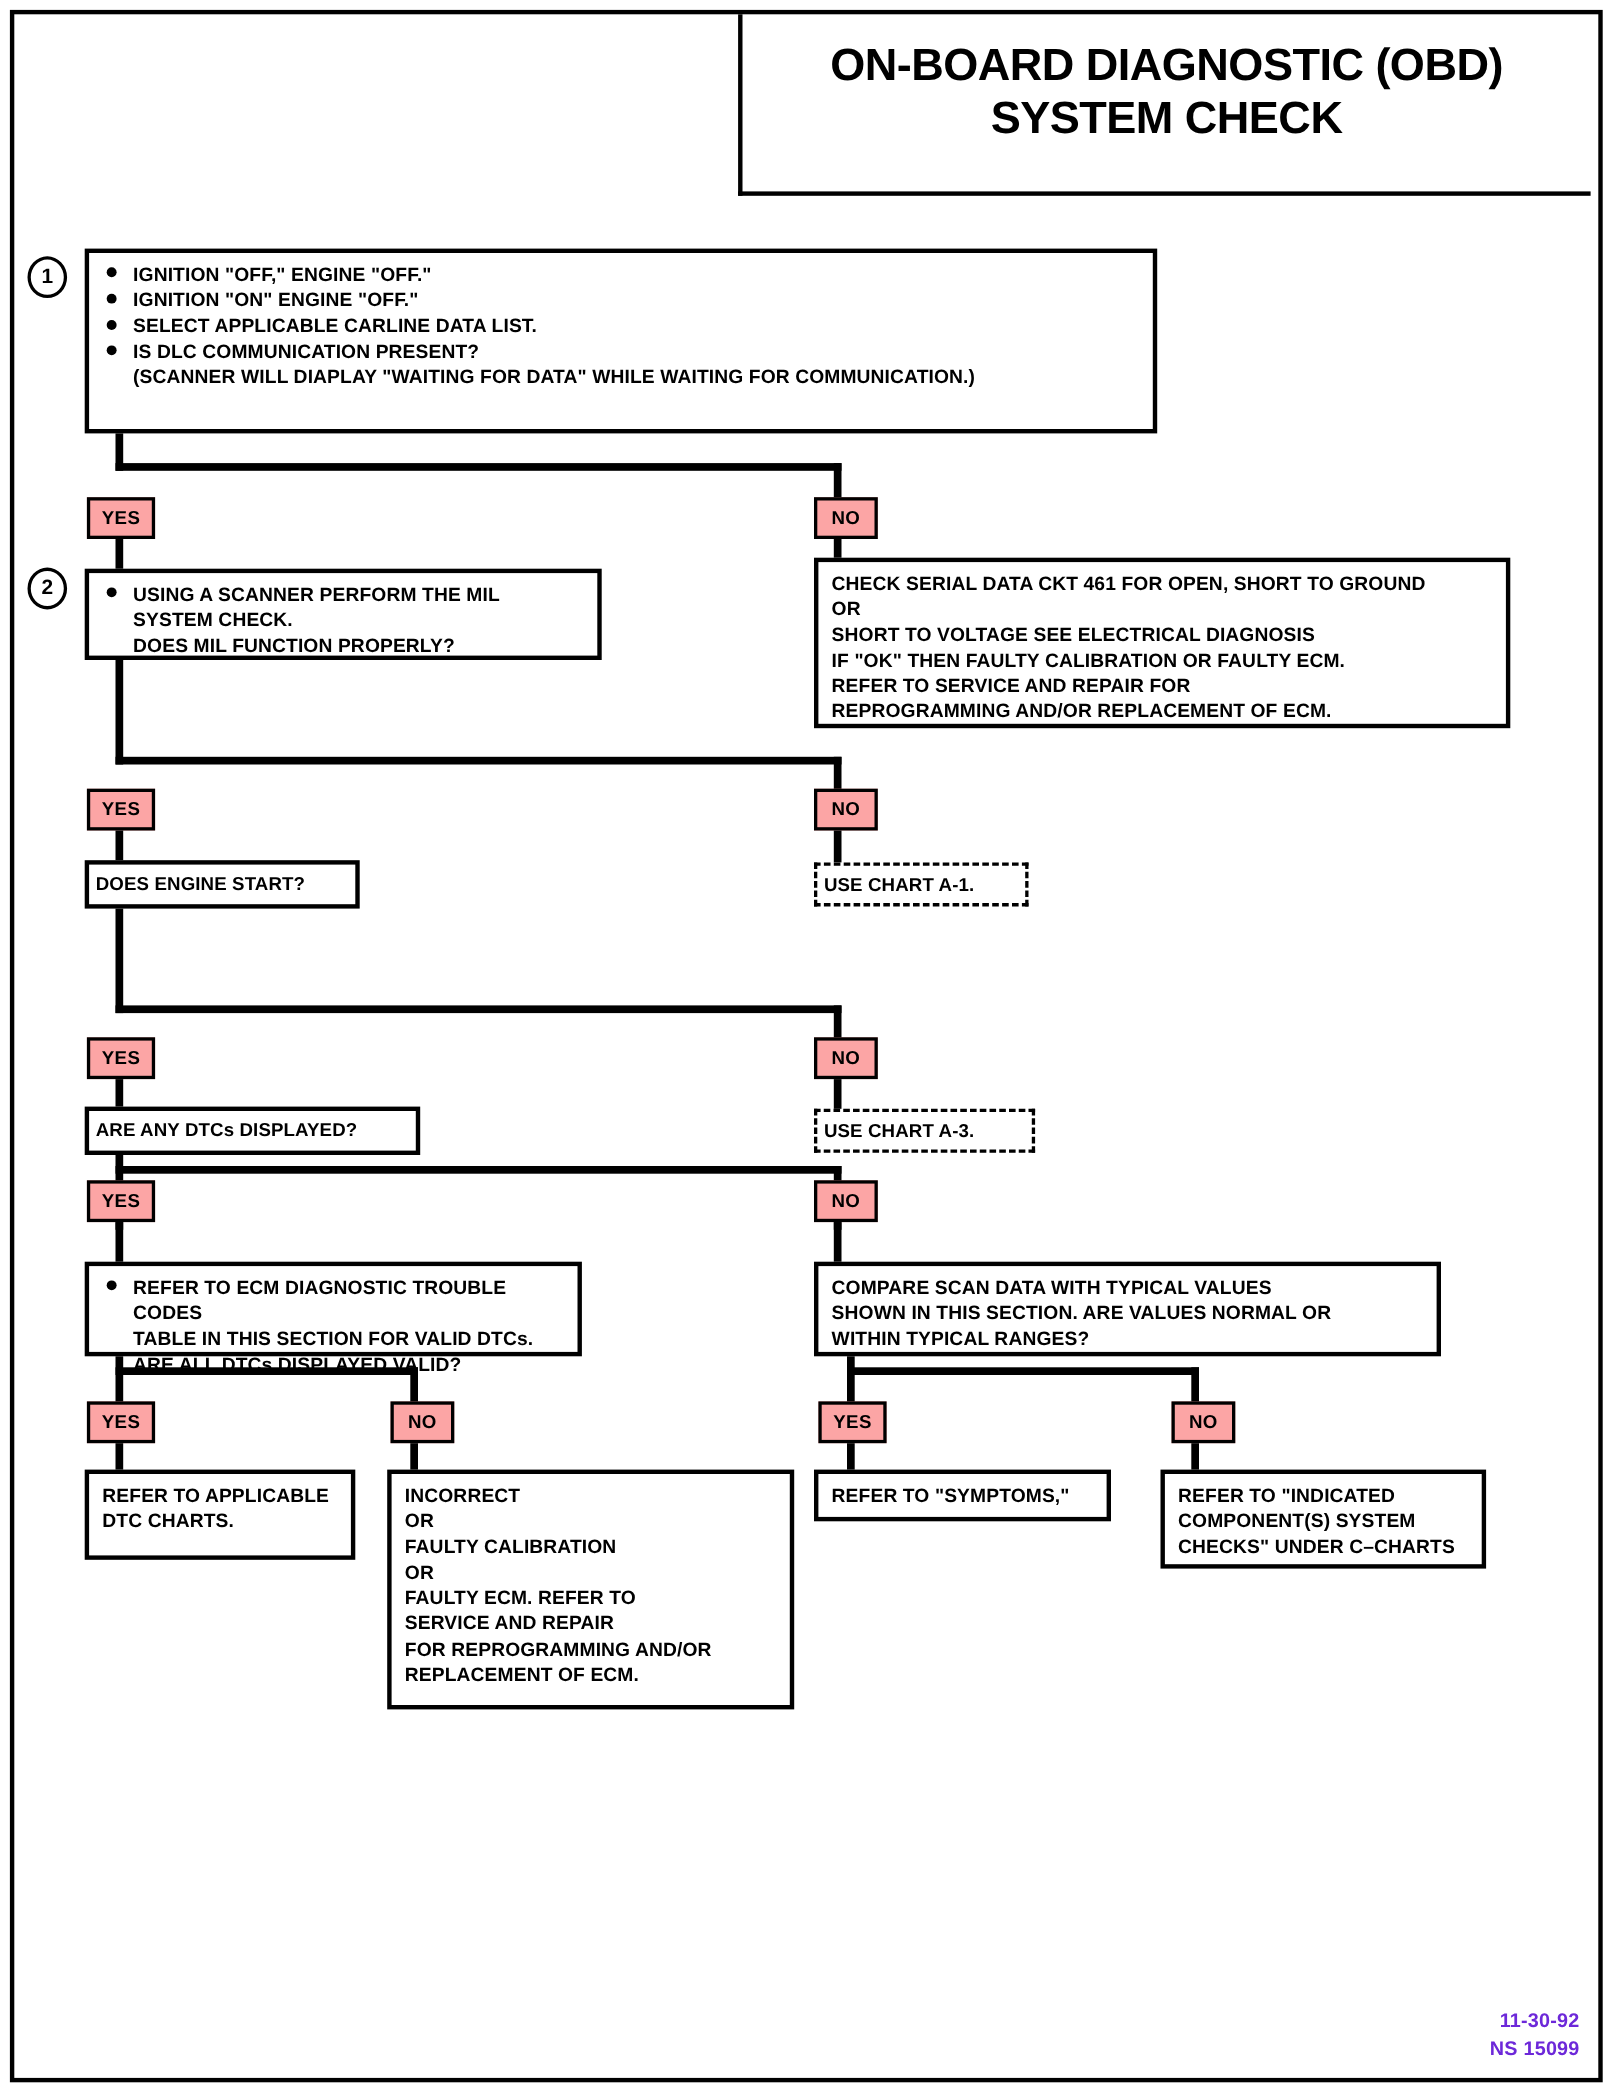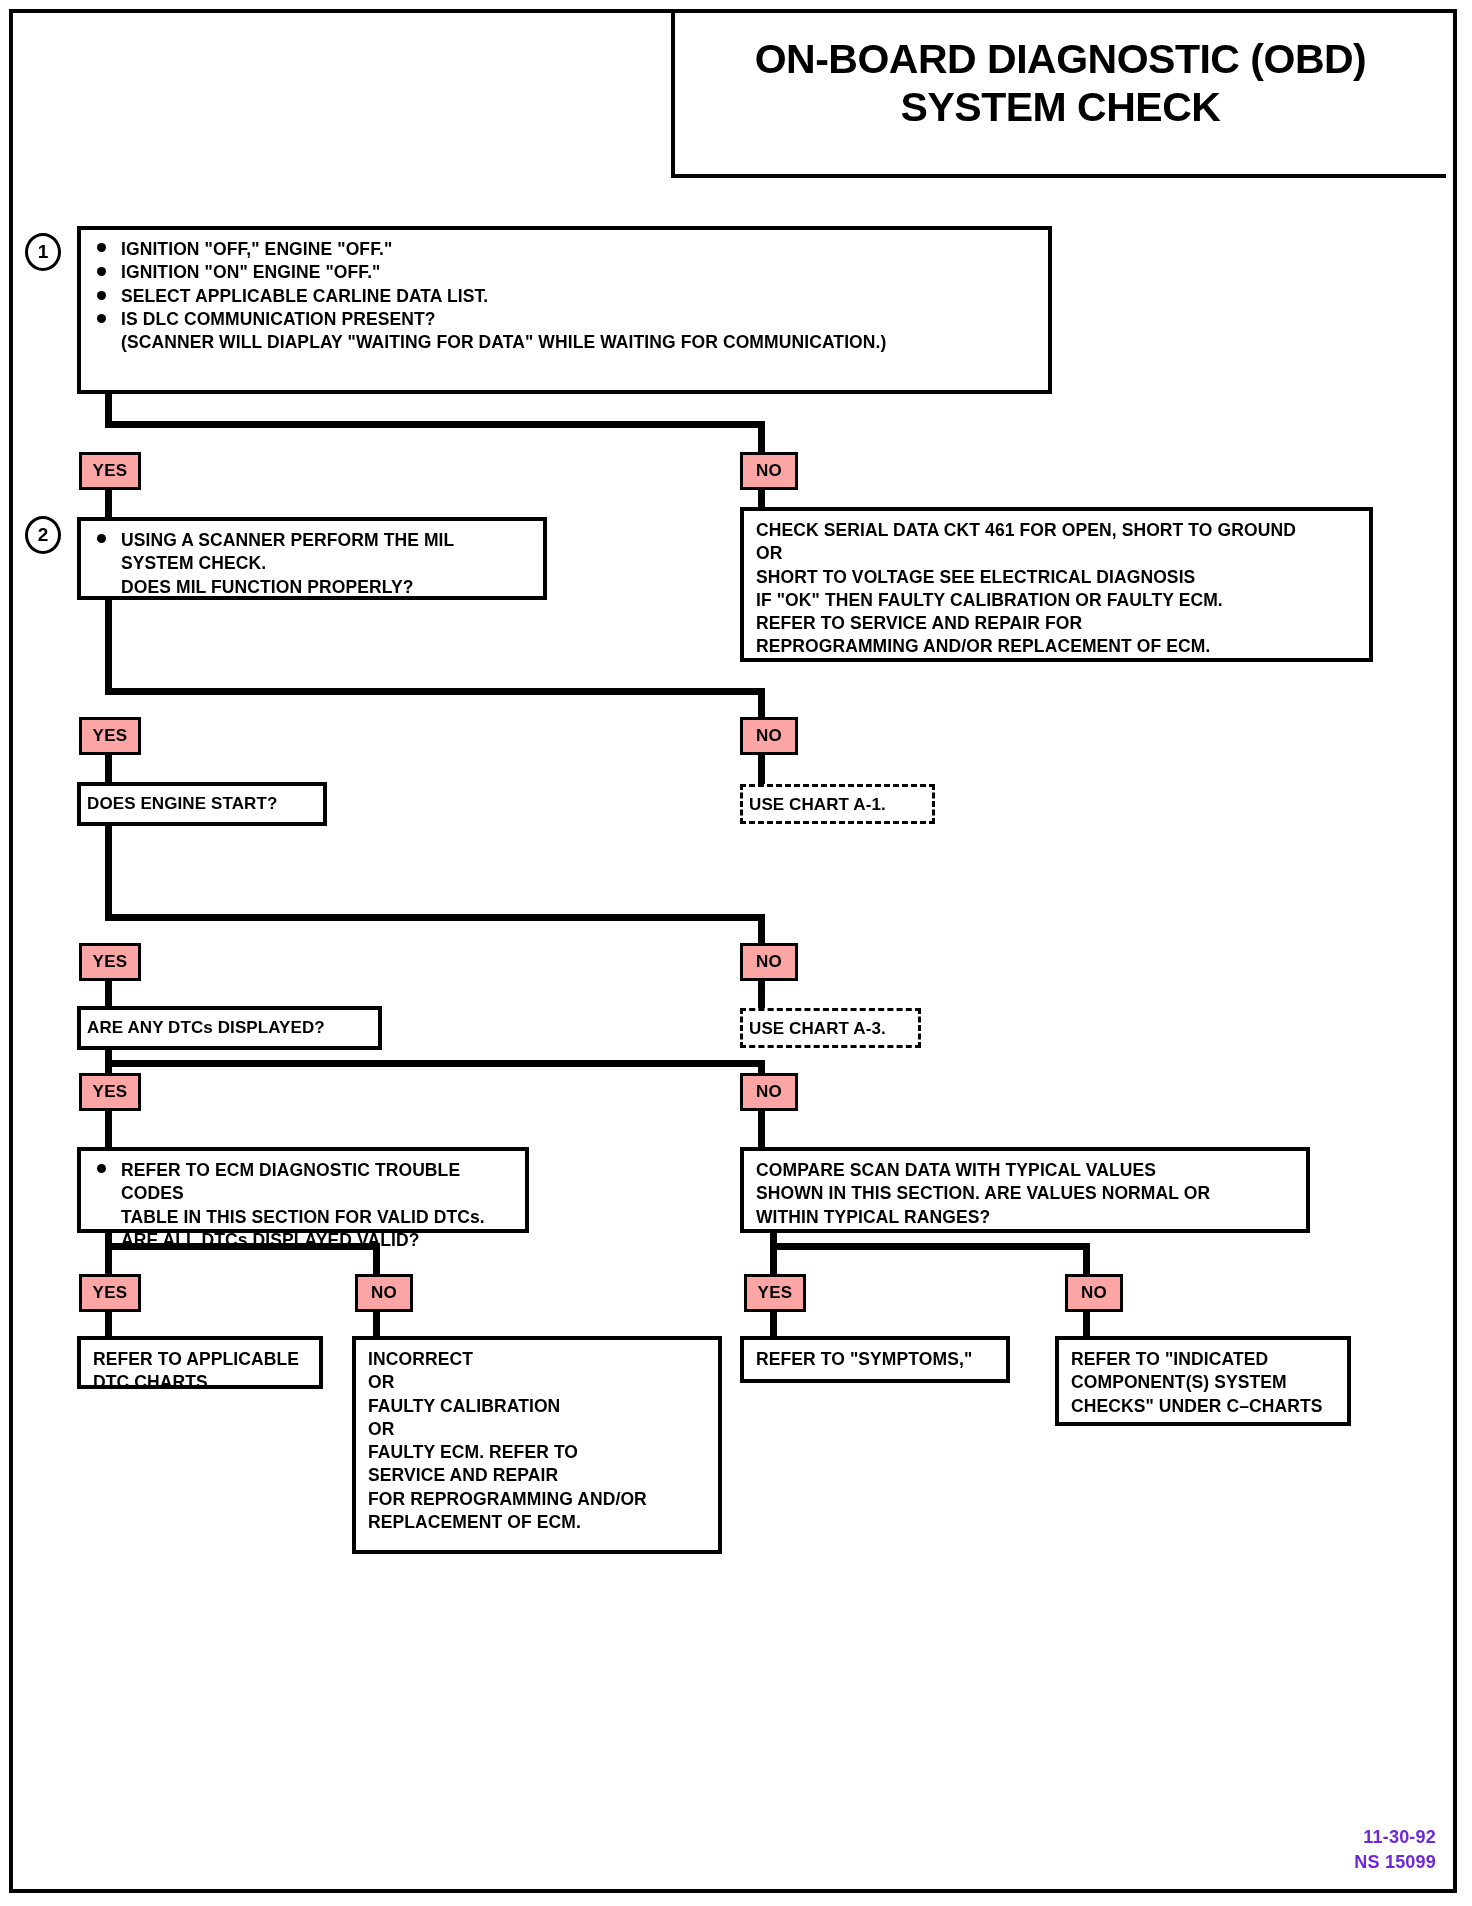--- a/index.html
+++ b/index.html
@@ -185,21 +185,21 @@
   <div class="yn" style="left:79px; top:943px; width:62px; height:38px;">YES</div>
   <div class="yn" style="left:740px; top:943px; width:58px; height:38px;">NO</div>
 
   <div class="line v" style="left:105px; top:981px; height:28px;"></div>
   <div class="line v" style="left:758px; top:981px; height:28px;"></div>
 
   <div class="box thick small-box" style="left:77px; top:1006px; width:305px; height:44px;">
     <div class="inner">ARE ANY DTCs DISPLAYED?</div>
   </div>
 
-  <div class="box dashed small-box" style="left:740px; top:1008px; width:181px; height:40px;">
+  <div class="box dashed small-box" style="left:740px; top:1008px; width:201px; height:40px;">
     <div class="inner">USE CHART A-3.</div>
   </div>
 
   <div class="line v" style="left:105px; top:1050px; height:68px;"></div>
   <div class="line h" style="left:105px; top:1060px; width:660px;"></div>
   <div class="line v" style="left:758px; top:1060px; height:58px;"></div>
 
   <div class="yn" style="left:79px; top:1073px; width:62px; height:38px;">YES</div>
   <div class="yn" style="left:740px; top:1073px; width:58px; height:38px;">NO</div>
 
@@ -236,21 +236,21 @@
   <div class="line v" style="left:770px; top:1233px; height:42px;"></div>
   <div class="line h" style="left:770px; top:1243px; width:320px;"></div>
   <div class="line v" style="left:1083px; top:1243px; height:32px;"></div>
 
   <div class="yn" style="left:744px; top:1274px; width:62px; height:38px;">YES</div>
   <div class="yn" style="left:1065px; top:1274px; width:58px; height:38px;">NO</div>
 
   <div class="line v" style="left:770px; top:1312px; height:28px;"></div>
   <div class="line v" style="left:1083px; top:1312px; height:28px;"></div>
 
-  <div class="box thick" style="left:77px; top:1336px; width:246px; height:53px;">
+  <div class="box thick" style="left:77px; top:1336px; width:246px; height:82px;">
     <div class="inner">
       <div>REFER TO APPLICABLE</div>
       <div>DTC CHARTS.</div>
     </div>
   </div>
 
   <div class="box thick" style="left:352px; top:1336px; width:370px; height:218px;">
     <div class="inner">
       <div>INCORRECT</div>
       <div>OR</div>

